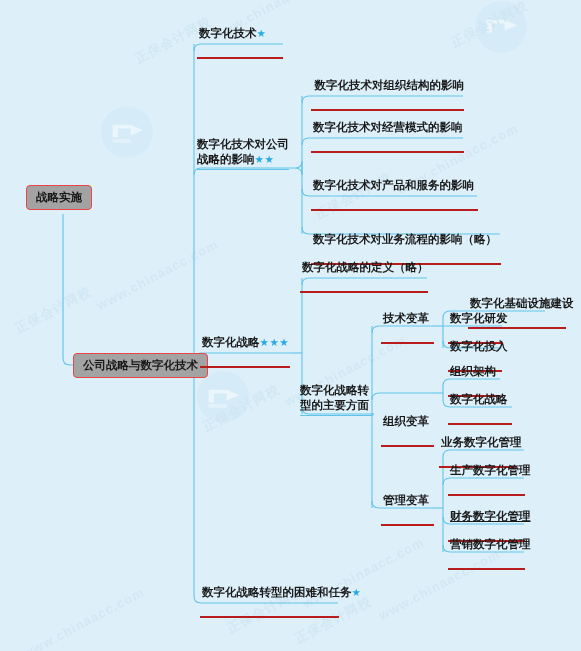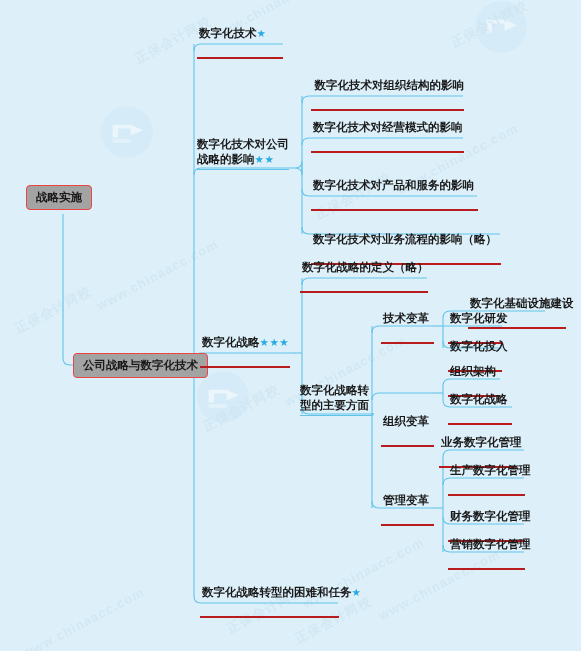--- a/index.html
+++ b/index.html
@@ -260,21 +260,21 @@
     <div class="node underlined" style="left:448px; top:392px; width:62px;">
       <span class="txt">数字化战略</span>
     </div>
 
     <div class="node underlined" style="left:439px; top:435px; width:75px;">
       <span class="txt">业务数字化管理</span>
     </div>
     <div class="node underlined" style="left:448px; top:463px; width:75px;">
       <span class="txt">生产数字化管理</span>
     </div>
-    <div class="node underlined" style="left:448px; top:509px; width:75px;">
+    <div class="node underlined" style="left:448px; top:509px; width:75px;text-decoration:underline;">
       <span class="txt">财务数字化管理</span>
     </div>
     <div class="node underlined" style="left:448px; top:537px; width:75px;">
       <span class="txt">营销数字化管理</span>
     </div>
 
   </div>
 </div>
 
 </body></html>

